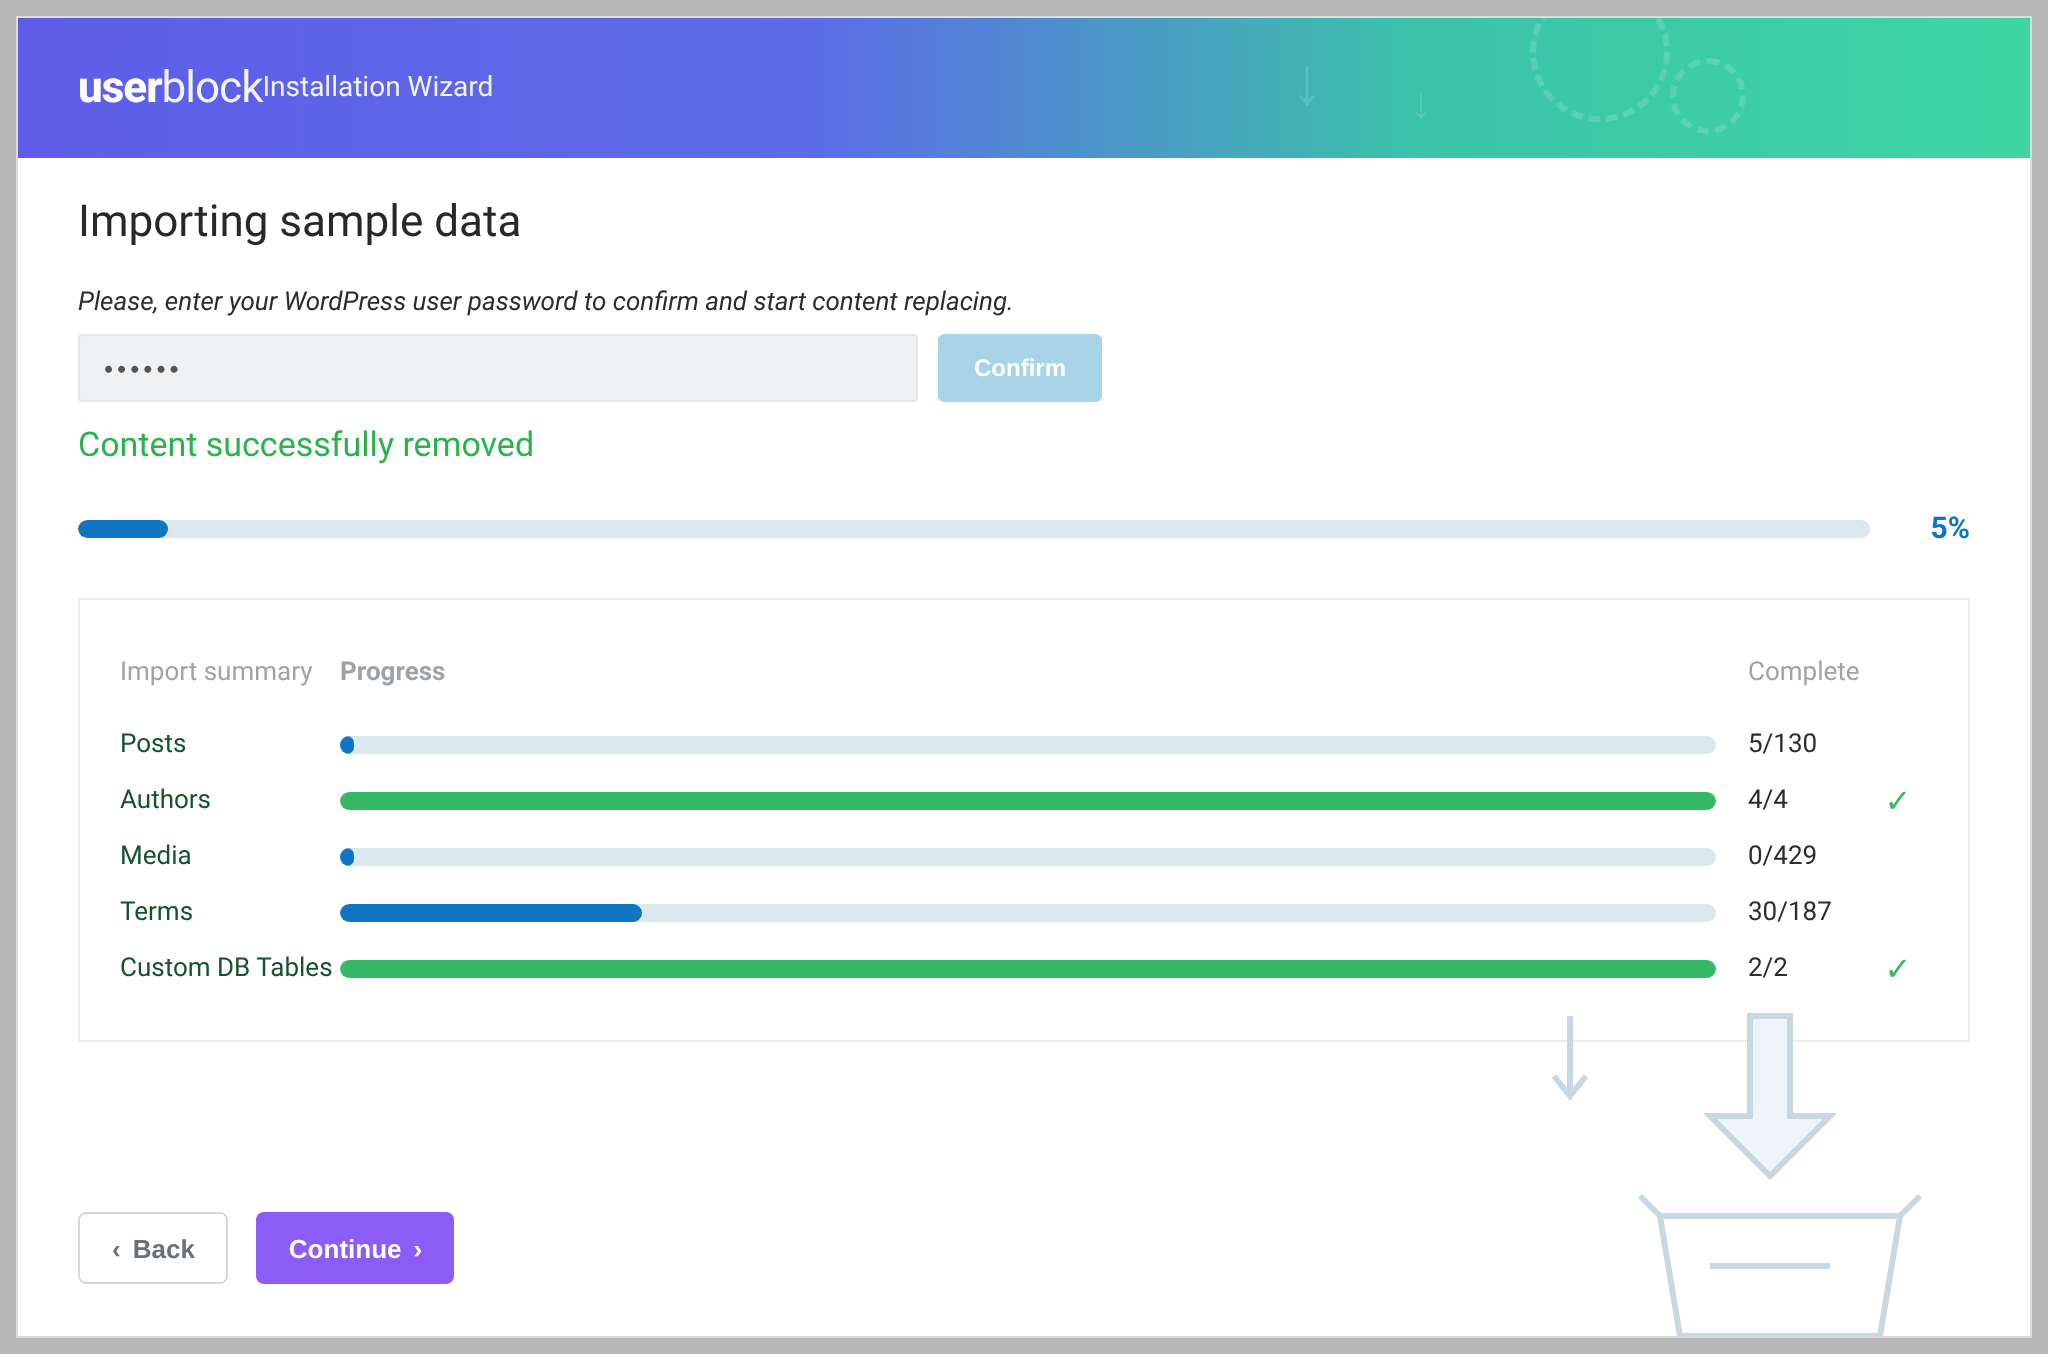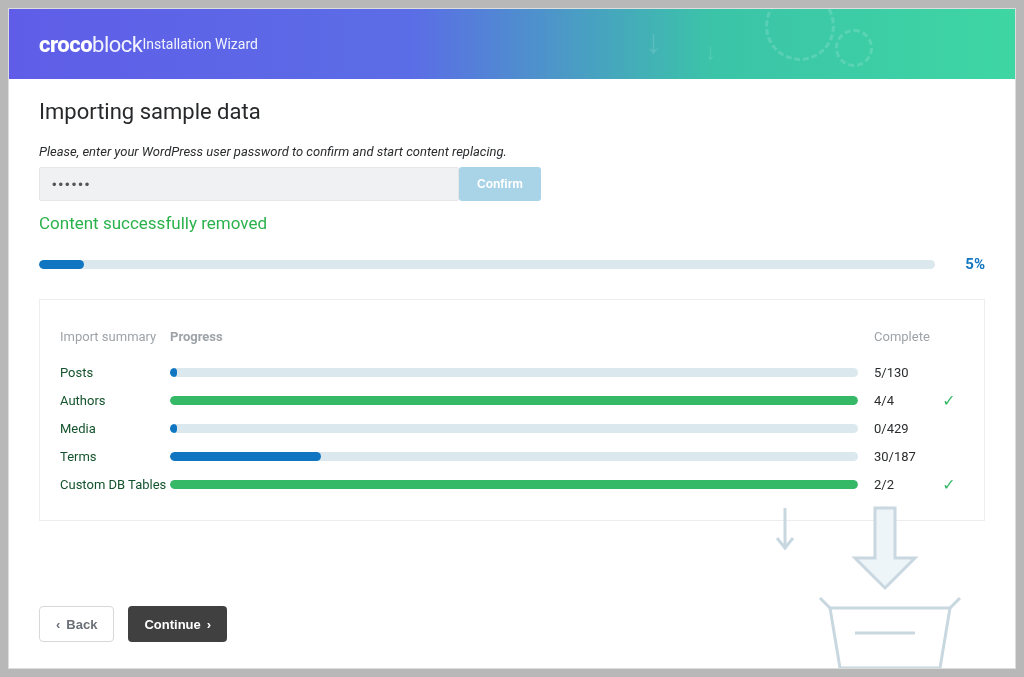--- a/index.html
+++ b/index.html
@@ -63,20 +63,21 @@
       margin-bottom: 20px;
     }
     .instruction {
       font-size: 13px;
       color: #2a2c2e;
       margin-bottom: 8px;
       font-style: italic;
     }
     .confirm-row {
       display: flex;
+      gap: 10px;
       margin-bottom: 12px;
     }
     .password-input {
       flex: 0 0 420px;
       height: 34px;
       border: 1px solid #e4e6e8;
       background: #f0f1f2;
       border-radius: 2px;
       padding: 0 12px;
       font-size: 13px;
@@ -180,42 +181,42 @@
       align-items: center;
       gap: 6px;
       cursor: pointer;
     }
     .btn-back {
       background: #fff;
       border: 1px solid #d6d9dc;
       color: #6a7077;
     }
     .btn-continue {
-      background: #404040;
+      background: #8b5cf6;
       border: none;
       color: #fff;
     }
     .bg-box-art {
       position: absolute;
       right: 30px;
       bottom: 0;
       width: 220px;
       height: 180px;
       opacity: 1;
       pointer-events: none;
     }
   </style>
 </head>
 <body>
 
 <div class="wizard">
 
   <div class="header">
     <div class="header-logo">
-      <span class="bold">croco</span>
+      <span class="bold">user</span>
         <span class="light">block</span>
     </div>
     <div class="header-sub">Installation Wizard</div>
     <div class="header-deco">
       <span class="arrow-down-deco" style="left:10px;top:12px;font-size:34px;">↓</span>
       <span class="arrow-down-deco" style="left:70px;top:30px;font-size:22px;">↓</span>
       <span class="gear" style="left:130px;top:-18px;width:70px;height:70px;"></span>
       <span class="gear" style="left:200px;top:20px;width:38px;height:38px;"></span>
     </div>
   </div>

